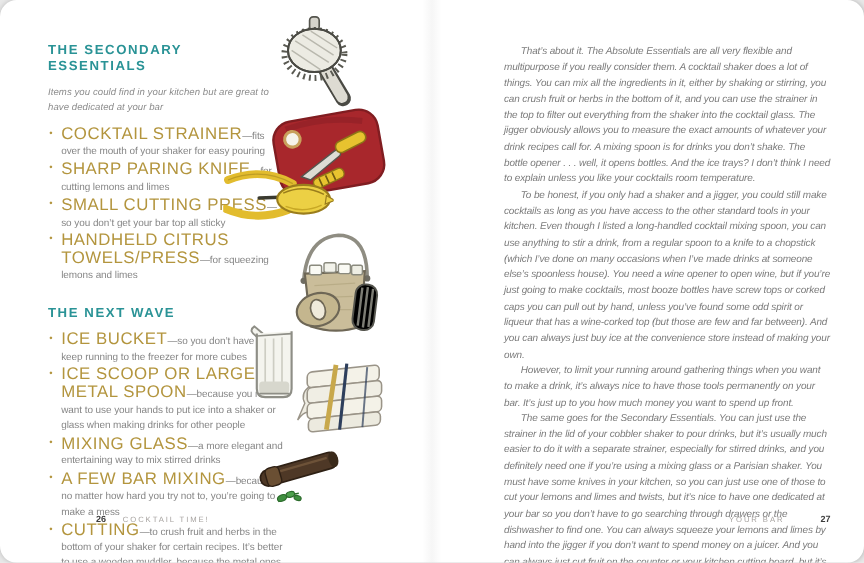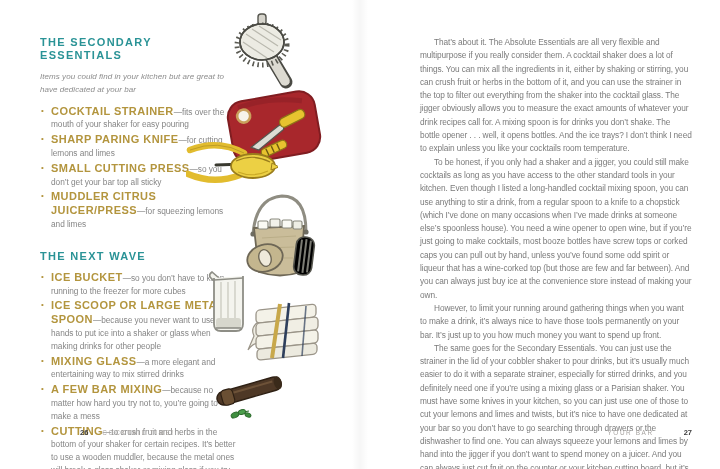--- a/index.html
+++ b/index.html
@@ -1,19 +1,20 @@
 <!DOCTYPE html>
 <html><head>
 <meta charset="utf-8">
 <style>
   html,body{margin:0;padding:0;background:#e8e8e8;}
   .spread{
     position:relative;width:720px;height:469px;background:#ffffff;
     font-family:"Liberation Sans",sans-serif;overflow:hidden;
     box-shadow:0 0 4px rgba(0,0,0,.2);
+    border-radius:14px;
   }
   .gutter{
     position:absolute;left:352px;top:0;width:16px;height:469px;
     background:linear-gradient(90deg,rgba(0,0,0,0) 0%,rgba(0,0,0,0.035) 50%,rgba(0,0,0,0) 100%);
     pointer-events:none;
   }
   
   .left-col{position:absolute;left:40px;top:36px;width:198px;}
   .sec-heading{
     font-size:11px;font-weight:bold;letter-spacing:1.3px;color:#2a9396;
@@ -25,26 +26,26 @@
     margin:9px 0 0 0;letter-spacing:.05px;
   }
   .tool-list{list-style:none;margin:8px 0 0 0;padding:0;}
   .tool-list li{
     position:relative;padding-left:11px;margin:0 0 2px 0;
     font-size:8.3px;line-height:12.8px;color:#868686;letter-spacing:-0.05px;
   }
   .tool-list li::before{
     content:"•";position:absolute;left:1px;top:0;color:#b3953e;font-size:8px;
   }
-  .term{font-weight:bold;color:#b3953e;font-size:11px;letter-spacing:.45px;}
+  .term{font-weight:normal;color:#b3953e;font-size:14px;letter-spacing:.45px;}
   
   .right-col{position:absolute;left:420px;top:36px;width:272px;}
   .right-col p{
     margin:0;font-size:8.3px;line-height:13.3px;color:#7b7b7b;
-    letter-spacing:-0.1px;text-indent:14px;text-align:left;
+    letter-spacing:-0.1px;text-indent:14px;text-align:left;font-style:italic;
   }
   
   .footer{position:absolute;top:428px;font-size:7px;}
   .footer-left{left:40px;}
   .footer-right{right:28px;text-align:right;}
   .pagenum{font-weight:bold;color:#3c3c3c;font-size:7.5px;margin-left:40px;}
   .running-head{
     color:#a7a3a0;letter-spacing:1.6px;font-size:6.4px;text-transform:uppercase;
   }
   .footer-left .running-head{margin-left:14px;}
@@ -59,21 +60,21 @@
 <div class="spread">
   <div class="gutter"></div>
 
   <div class="left-col">
     <h2 class="sec-heading">THE SECONDARY ESSENTIALS</h2>
     <p class="intro">Items you could find in your kitchen but are great to have dedicated at your bar</p>
     <ul class="tool-list">
       <li><span class="term">COCKTAIL STRAINER</span><span>—fits over the mouth of your shaker for easy pouring</span></li>
       <li><span class="term">SHARP PARING KNIFE</span><span>—for cutting lemons and limes</span></li>
       <li><span class="term">SMALL CUTTING PRESS</span><span>—so you don’t get your bar top all sticky</span></li>
-      <li><span class="term">MUDDLER CITRUS JUICER/PRESS</span><span>—for squeezing lemons and limes</span></li>
+      <li><span class="term">HANDHELD CITRUS TOWELS/PRESS</span><span>—for squeezing lemons and limes</span></li>
     </ul>
 
     <h2 class="sec-heading second">THE NEXT WAVE</h2>
     <ul class="tool-list">
       <li><span class="term">ICE BUCKET</span><span>—so you don’t have to keep running to the freezer for more cubes</span></li>
       <li><span class="term">ICE SCOOP OR LARGE METAL SPOON</span><span>—because you never want to use your hands to put ice into a shaker or glass when making drinks for other people</span></li>
       <li><span class="term">MIXING GLASS</span><span>—a more elegant and entertaining way to mix stirred drinks</span></li>
       <li><span class="term">A FEW BAR MIXING</span><span>—because no matter how hard you try not to, you’re going to make a mess</span></li>
       <li><span class="term">CUTTING</span><span>—to crush fruit and herbs in the bottom of your shaker for certain recipes. It’s better to use a wooden muddler, because the metal ones will break a glass shaker or mixing glass if you try to muddle in it. Trust me, I speak from experience.</span></li>
     </ul>

